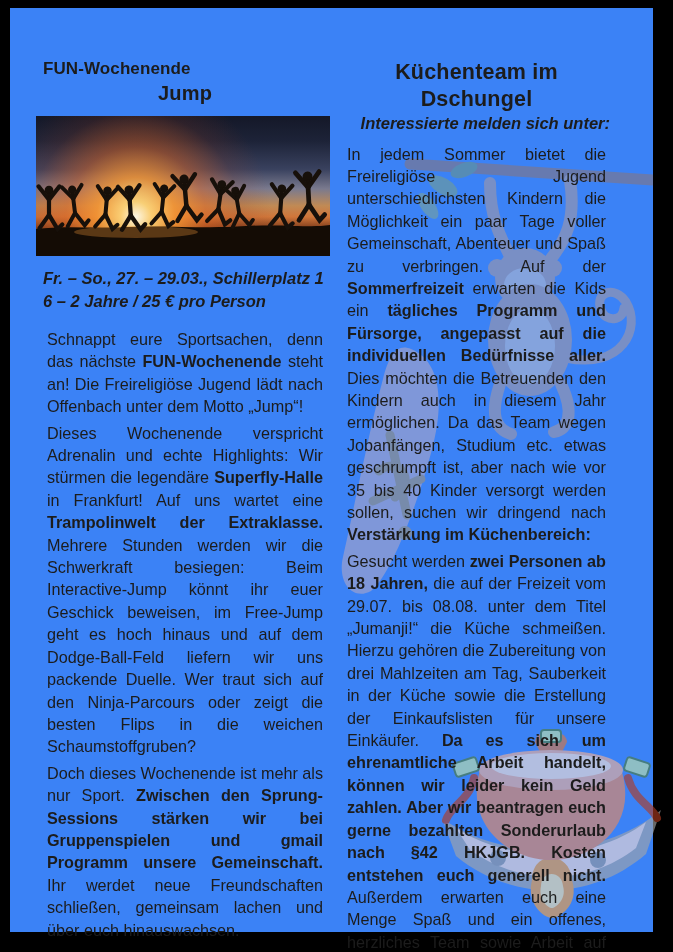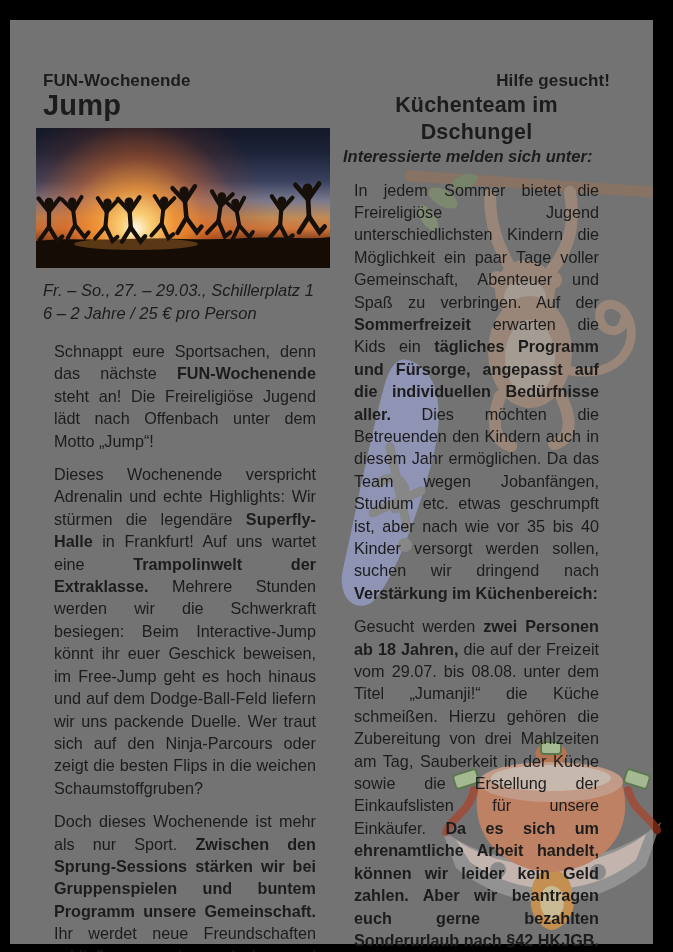--- a/index.html
+++ b/index.html
@@ -1,39 +1,39 @@
 <!DOCTYPE html>
 <html lang="de"><head>
 <meta charset="utf-8">
 <style>
   html,body{margin:0;padding:0;background:#000;}
   .frame{position:relative;width:673px;height:952px;background:#000;overflow:hidden;
          font-family:"Liberation Sans",sans-serif;}
-  .page{position:absolute;left:10px;top:20px;width:643px;height:924px;background:#737373;}
+  .page{position:absolute;left:10px;top:8px;width:643px;height:924px;background:#3b82f6;}
   .wm{position:absolute;z-index:1;pointer-events:none;}
   .col{position:absolute;z-index:2;color:#1c1c1c;}
   .col-left{left:33px;top:50px;width:284px;}
   .col-right{left:333px;top:50px;width:267px;}
   .kicker{font-weight:bold;font-size:17px;line-height:21px;letter-spacing:.1px;}
   .col-right .kicker{text-align:right;}
-  .title{font-weight:bold;font-size:29px;line-height:27px;margin-top:1px;letter-spacing:.2px;}
+  .title{font-weight:bold;font-size:20px;line-height:27px;margin-top:1px;letter-spacing:.2px;text-align:center;}
   .col-right .title{font-size:21.5px;text-align:center;}
   .photo{position:relative;width:294px;height:140px;margin:9px 0 0 -7px;overflow:hidden;
     background:
       radial-gradient(circle at 34% 72%, rgba(255,252,235,.96) 0%, rgba(255,214,120,.9) 7%,
         rgba(247,150,50,.82) 18%, rgba(220,100,35,.5) 32%, rgba(150,60,30,.18) 48%, rgba(0,0,0,0) 62%),
       linear-gradient(180deg,#141828 0%,#1d2338 18%,#39415e 38%,#7a7a8e 52%,#c08a55 64%,
         #d0763a 72%,#8a4520 79%,#2b1608 85%,#140c04 93%,#0e0803 100%);}
   .photo svg{position:absolute;left:0;top:0;}
-  .info{margin-top:11px;font-style:italic;font-weight:normal;font-size:16.5px;line-height:22.5px;}
-  .contact{font-style:italic;font-weight:bold;font-size:16.5px;line-height:21.5px;}
+  .info{margin-top:11px;font-style:italic;font-weight:bold;font-size:16.5px;line-height:22.5px;}
+  .contact{font-style:italic;font-weight:bold;font-size:16.5px;line-height:21.5px;text-align:right;}
   .body{text-align:justify;font-size:16.2px;line-height:22.4px;hyphens:auto;-webkit-hyphens:auto;}
   .col-left .body{margin-top:16px;}
   .col-right .body{margin-top:8px;}
-  .body p{margin:11px;}
+  .body p{margin:4px;}
   .b{font-weight:bold;}
 </style>
 </head>
 <body>
 
 <div class="frame">
   <div class="page">
 
     <svg class="wm" style="left:330px;top:120px" width="313" height="330" viewBox="0 0 313 330">
       <g opacity="0.42">
@@ -120,26 +120,25 @@
       </div>
 
       <div class="info">
           <div>Fr. – So., 27. – 29.03., Schillerplatz 1</div>
           <div>6 – 2 Jahre / 25 € pro Person</div>
         </div>
 
       <div class="body">
           <p><span>Schnappt eure Sportsachen, denn das nächste </span><span class="b">FUN-Wochenende</span><span> steht an! Die Freireligiöse Jugend lädt nach Offenbach unter dem Motto „Jump“!</span></p>
           <p><span>Dieses Wochenende verspricht Adrenalin und echte Highlights: Wir stürmen die legendäre </span><span class="b">Superfly-Halle</span><span> in Frankfurt! Auf uns wartet eine </span><span class="b">Trampolinwelt der Extraklasse.</span><span> Mehrere Stunden werden wir die Schwerkraft besiegen: Beim Interactive-Jump könnt ihr euer Geschick beweisen, im Free-Jump geht es hoch hinaus und auf dem Dodge-Ball-Feld liefern wir uns packende Duelle. Wer traut sich auf den Ninja-Parcours oder zeigt die besten Flips in die weichen Schaumstoffgruben?</span></p>
-          <p><span>Doch dieses Wochenende ist mehr als nur Sport. </span><span class="b">Zwischen den Sprung-Sessions stärken wir bei Gruppenspielen und buntem Programm unsere Gemeinschaft.</span><span> Ihr werdet neue Freundschaften schließen, gemeinsam lachen und über euch hinauswachsen.</span></p>
+          <p><span>Doch dieses Wochenende ist mehr als nur Sport. </span><span class="b">Zwischen den Sprung-Sessions stärken wir bei Gruppenspielen und gmail Programm unsere Gemeinschaft.</span><span> Ihr werdet neue Freundschaften schließen, gemeinsam lachen und über euch hinauswachsen.</span></p>
         </div>
     </div>
 
     <div class="col col-right">
-      <div class="kicker">Hilfe gesucht!</div>
       <div class="title">Küchenteam im Dschungel</div>
 
       <div class="contact">
           <div>Interessierte melden sich unter:</div>
         </div>
 
       <div class="body">
           <p><span>In jedem Sommer bietet die Freireligiöse Jugend unterschiedlichsten Kindern die Möglichkeit ein paar Tage voller Gemeinschaft, Abenteuer und Spaß zu verbringen. Auf der </span><span class="b">Sommerfreizeit</span><span> erwarten die Kids ein </span><span class="b">tägliches Programm und Fürsorge, angepasst auf die individuellen Bedürfnisse aller.</span><span> Dies möchten die Betreuenden den Kindern auch in diesem Jahr ermöglichen. Da das Team wegen Jobanfängen, Studium etc. etwas geschrumpft ist, aber nach wie vor 35 bis 40 Kinder versorgt werden sollen, suchen wir dringend nach </span><span class="b">Verstärkung im Küchenbereich:</span></p>
           <p><span>Gesucht werden </span><span class="b">zwei Personen ab 18 Jahren,</span><span> die auf der Freizeit vom 29.07. bis 08.08. unter dem Titel „Jumanji!“ die Küche schmeißen. Hierzu gehören die Zubereitung von drei Mahlzeiten am Tag, Sauberkeit in der Küche sowie die Erstellung der Einkaufslisten für unsere Einkäufer. </span><span class="b">Da es sich um ehrenamtliche Arbeit handelt, können wir leider kein Geld zahlen. Aber wir beantragen euch gerne bezahlten Sonderurlaub nach §42 HKJGB. Kosten entstehen euch generell nicht.</span><span> Außerdem erwarten euch eine Menge Spaß und ein offenes, herzliches Team sowie Arbeit auf Augenhöhe. Wir freuen uns auf euch!</span></p>
         </div>

